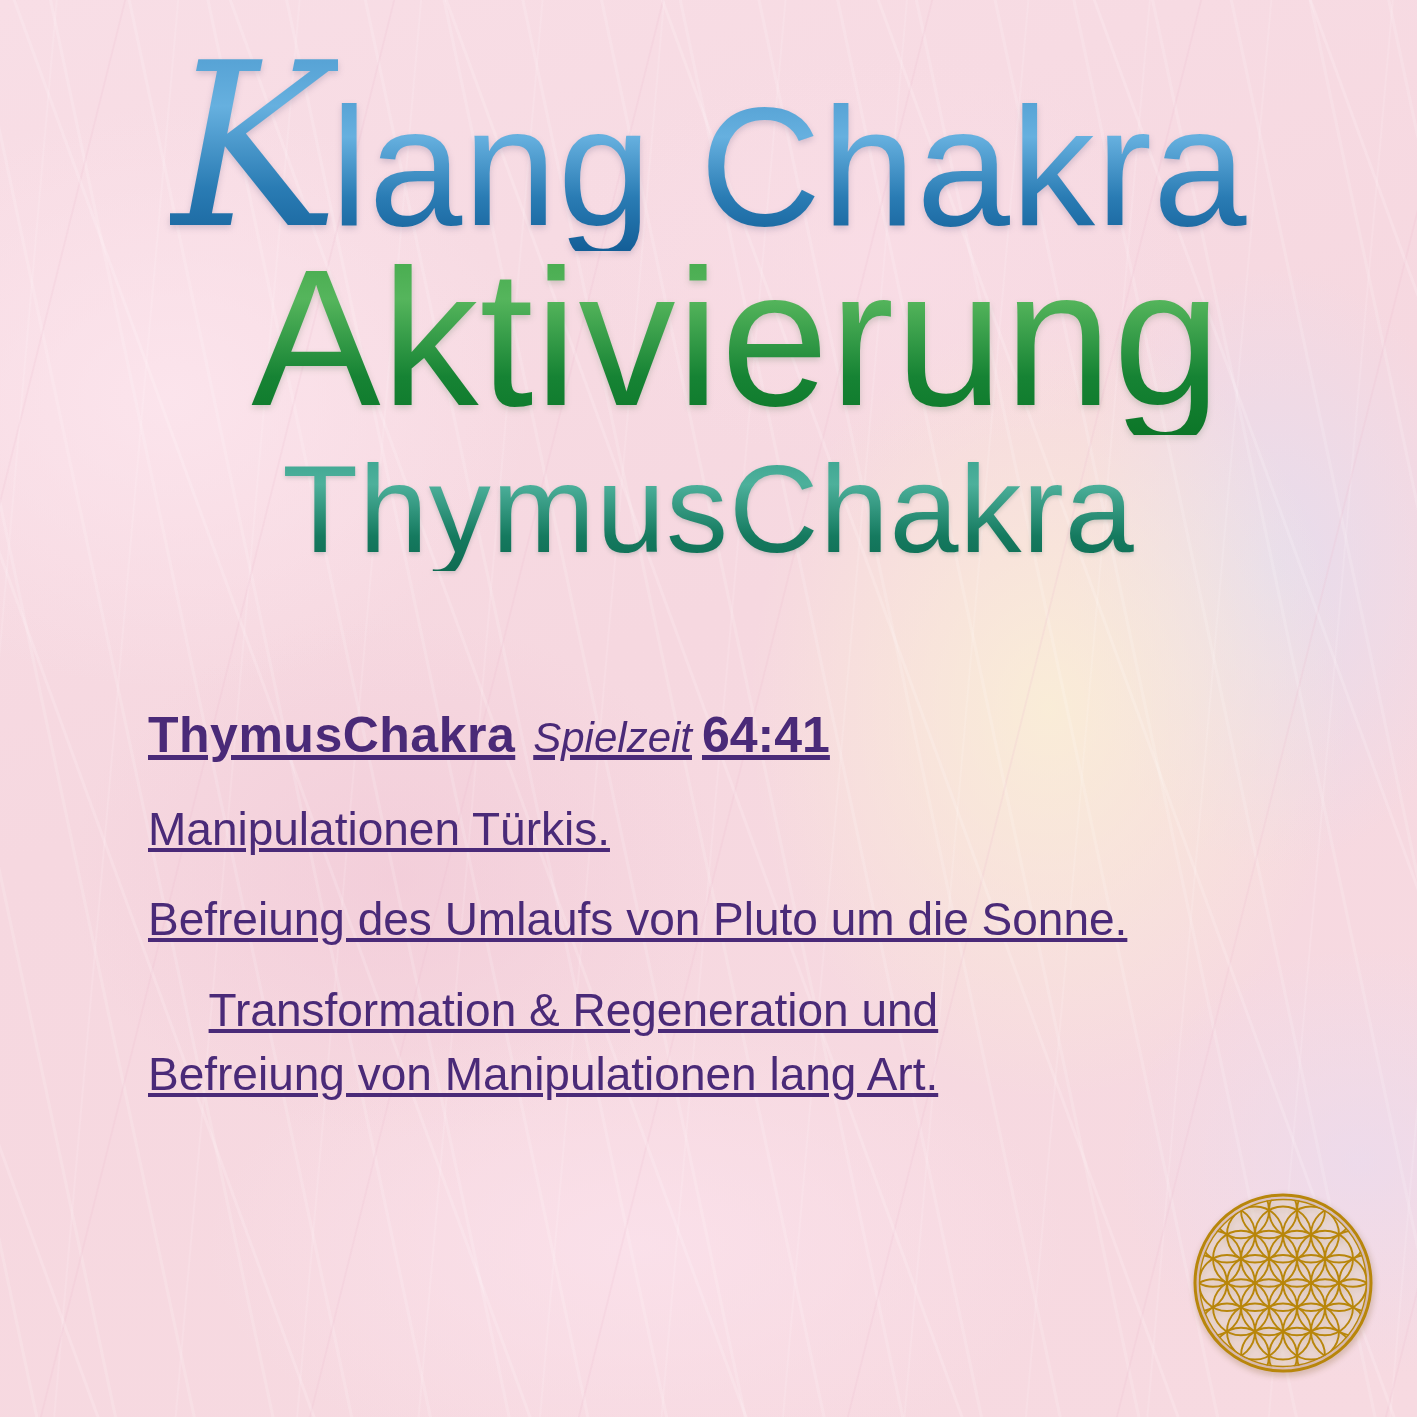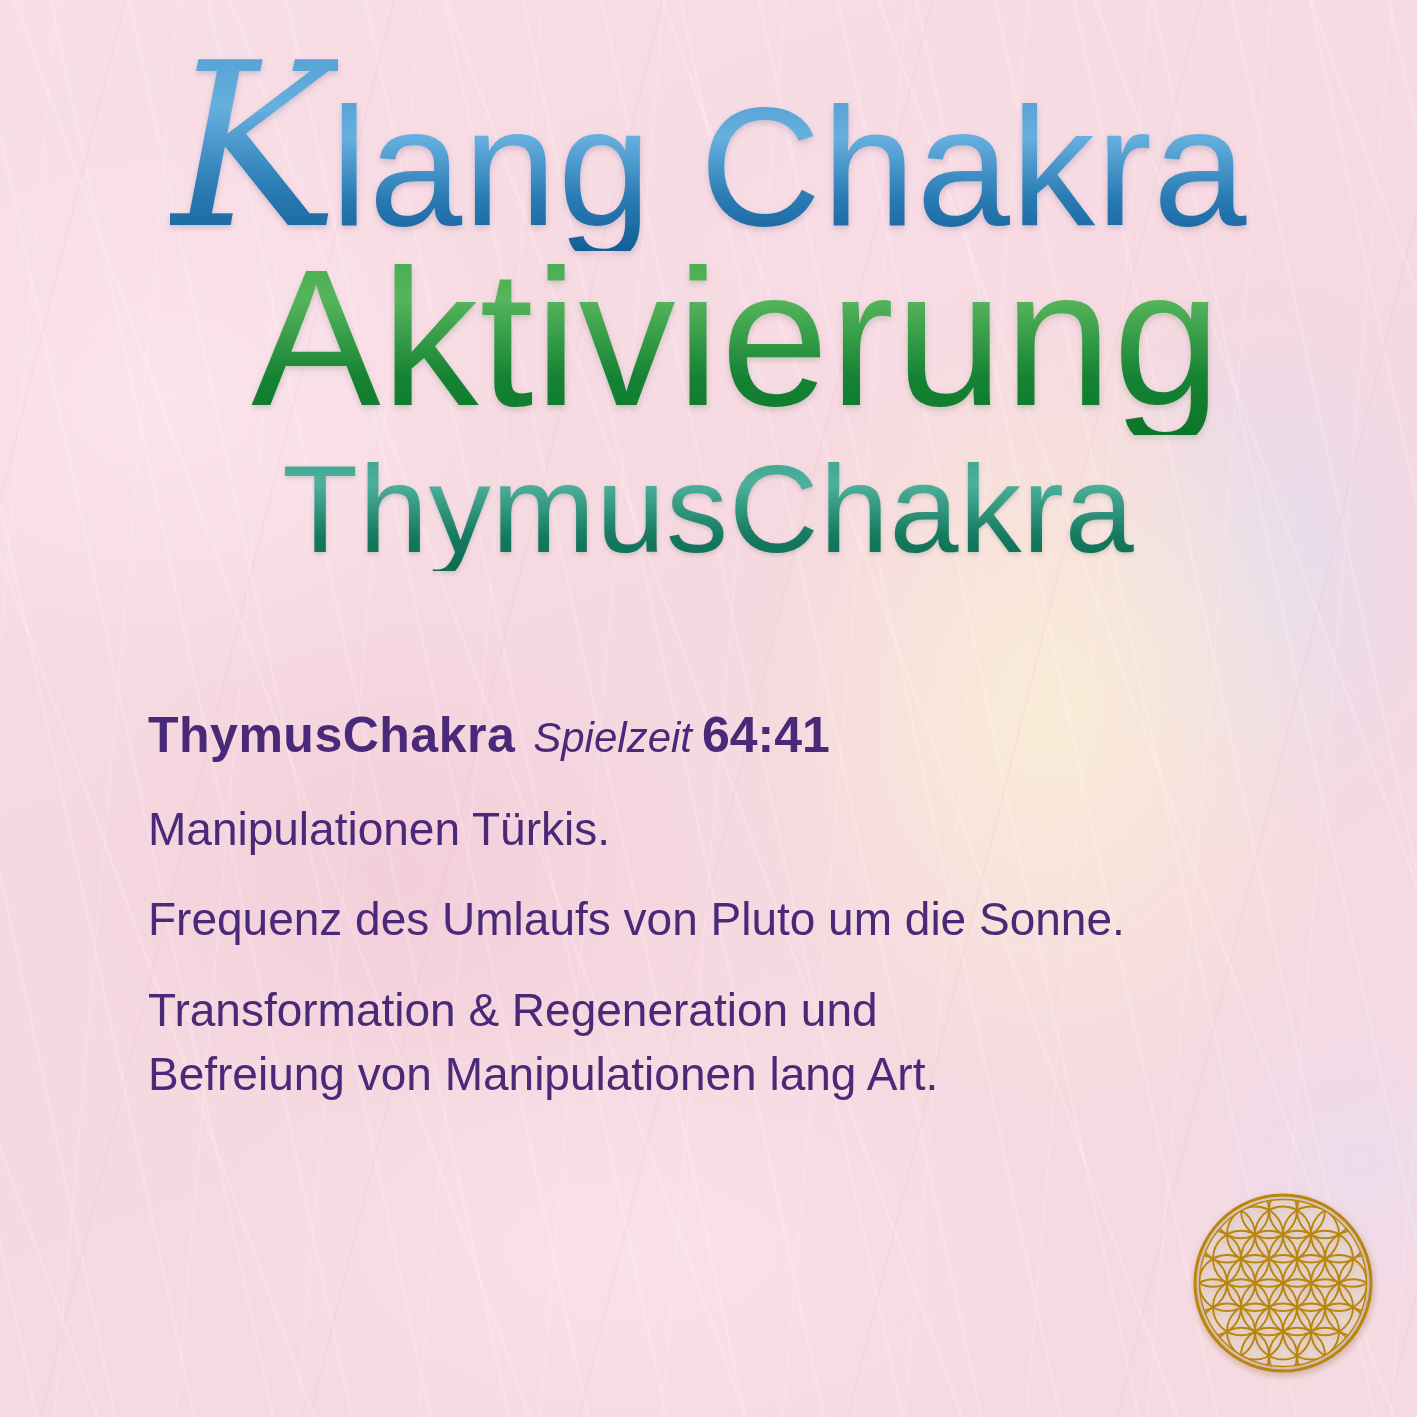--- a/index.html
+++ b/index.html
@@ -86,28 +86,28 @@
   .title-thymus{
     position:absolute;left:0;top:438px;width:100%;
     text-align:center;white-space:nowrap;
     font-size:124px;font-weight:400;letter-spacing:1px;
     filter:drop-shadow(0 2px 2px rgba(10,60,50,.18));
   }
   .title-thymus .grad-text{
     background-image:linear-gradient(to bottom,#3aa38f 0%,#4db09b 30%,#157a5f 72%,#0e6b52 100%);
   }
   .info{position:absolute;left:148px;top:0;width:1120px;color:#4a2a78;}
-  .info p{margin:0;position:absolute;left:0;white-space:nowrap;}
+  .info p{margin:0;position:absolute;left:0;white-space:nowrap;text-decoration:underline;}
   .track-line{top:706px;font-size:50px;}
   .track-name{font-weight:700;letter-spacing:.5px;}
   .playtime-label{font-style:italic;font-weight:400;font-size:42px;margin:0 10px 0 18px;}
   .playtime-value{font-weight:700;}
   .body-line1{top:802px;font-size:46px;}
   .body-line2{top:892px;font-size:46px;}
-  .body-line3{top:978px;font-size:46px;line-height:64px;}
+  .body-line3{top:978px;font-size:46px;line-height:64px;text-align:right;}
   .body-line3 span{display:block;}
   .flower{
     position:absolute;left:1192px;top:1192px;width:182px;height:182px;
     filter:drop-shadow(1px 3px 3px rgba(120,85,25,.45));
   }
 </style>
 </head>
 <body>
 
 <div class="cover">
@@ -124,21 +124,21 @@
 
   <h3 class="title-thymus" style="margin:0;">
     <span class="grad-text">ThymusChakra</span>
   </h3>
 
   <div class="info">
     <p class="track-line">
       <span class="track-name">ThymusChakra</span><span class="playtime-label">Spielzeit</span><span class="playtime-value">64:41</span>
     </p>
     <p class="body-line1">Manipulationen Türkis.</p>
-    <p class="body-line2">Frequenz des Umlaufs von Pluto um die Sonne.</p>
+    <p class="body-line2">Befreiung des Umlaufs von Pluto um die Sonne.</p>
     <p class="body-line3">
       <span>Transformation &amp; Regeneration und</span>
       <span>Befreiung von Manipulationen lang Art.</span>
     </p>
   </div>
 
   <div class="flower">
     <svg id="fol" width="182" height="182" viewBox="0 0 182 182" aria-hidden="true">
         <defs>
           <clipPath id="folclip">

